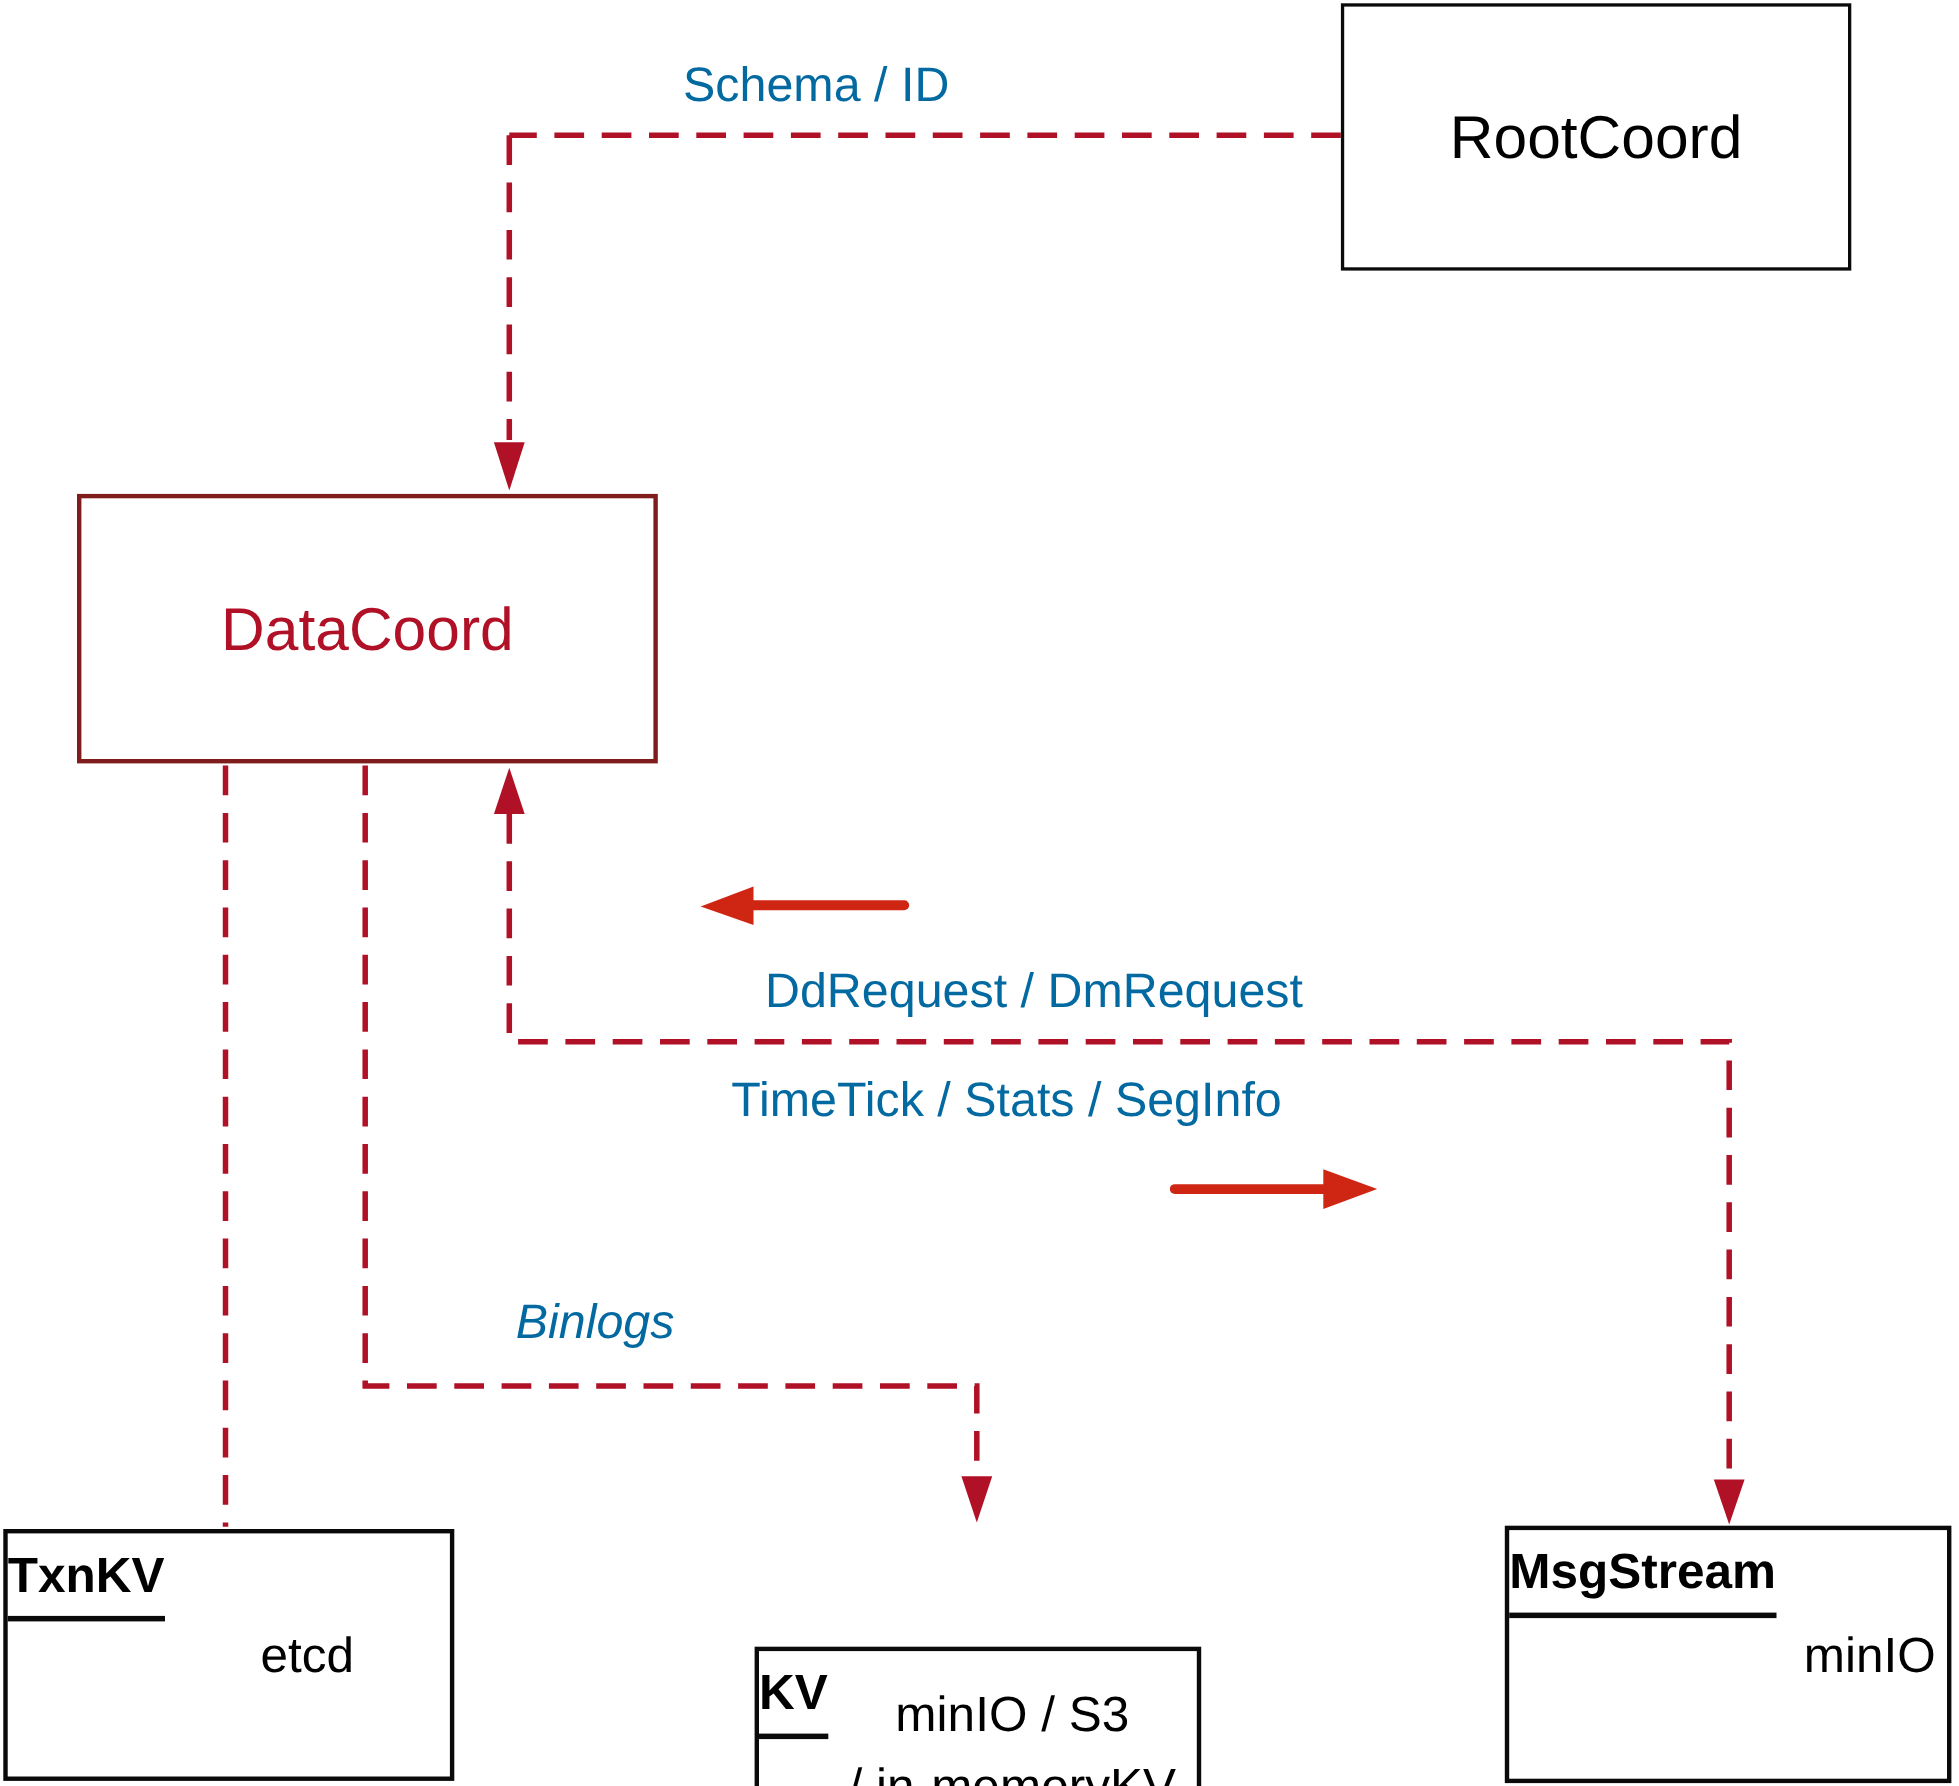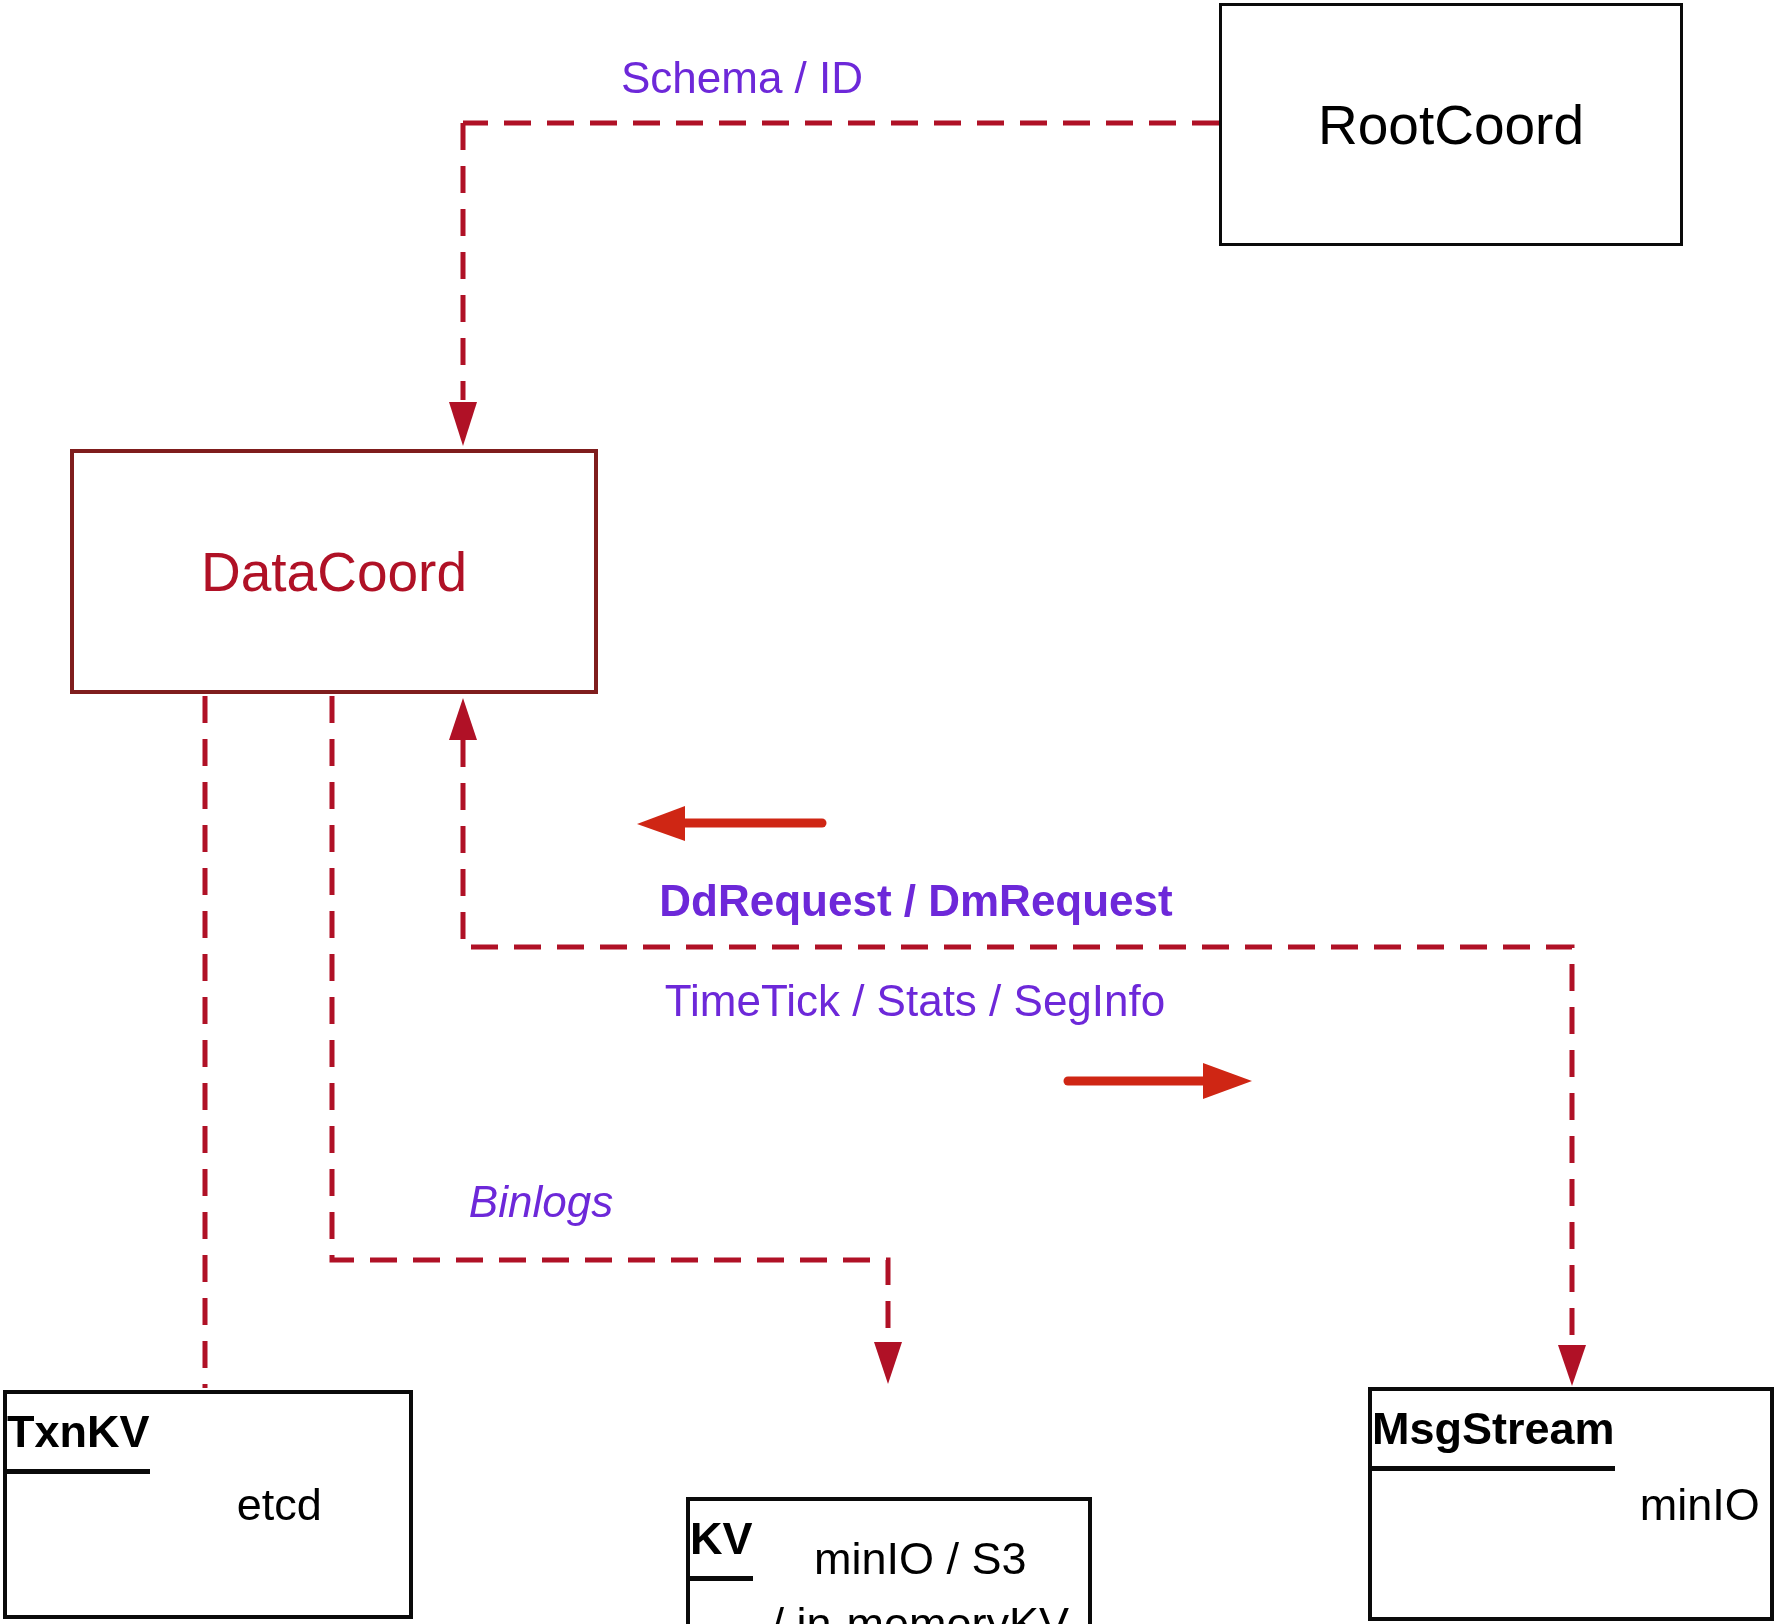--- a/index.html
+++ b/index.html
@@ -70,24 +70,24 @@
     justify-content: center;
     font-size: 45px;
     line-height: 65px;
     text-align: center;
   }
   .edge-label {
     position: absolute;
     transform: translate(-50%, -50%);
     font-size: 44px;
     white-space: nowrap;
-    color: #6d28d9;
+    color: #0369a1;
   }
   .label-schema   { left: 742px;  top: 78px; }
-  .label-ddreq    { left: 916px;  top: 901px; font-weight: bold; }
+  .label-ddreq    { left: 940px;  top: 901px; }
   .label-timetick { left: 915px;  top: 1001px; }
   .label-binlogs  { left: 541px;  top: 1202px; font-style: italic; }
 </style>
 </head>
 <body>
 
 <div class="canvas">
 
   <svg class="edges-svg" viewBox="0 0 1781 1624" xmlns="http://www.w3.org/2000/svg">
 

